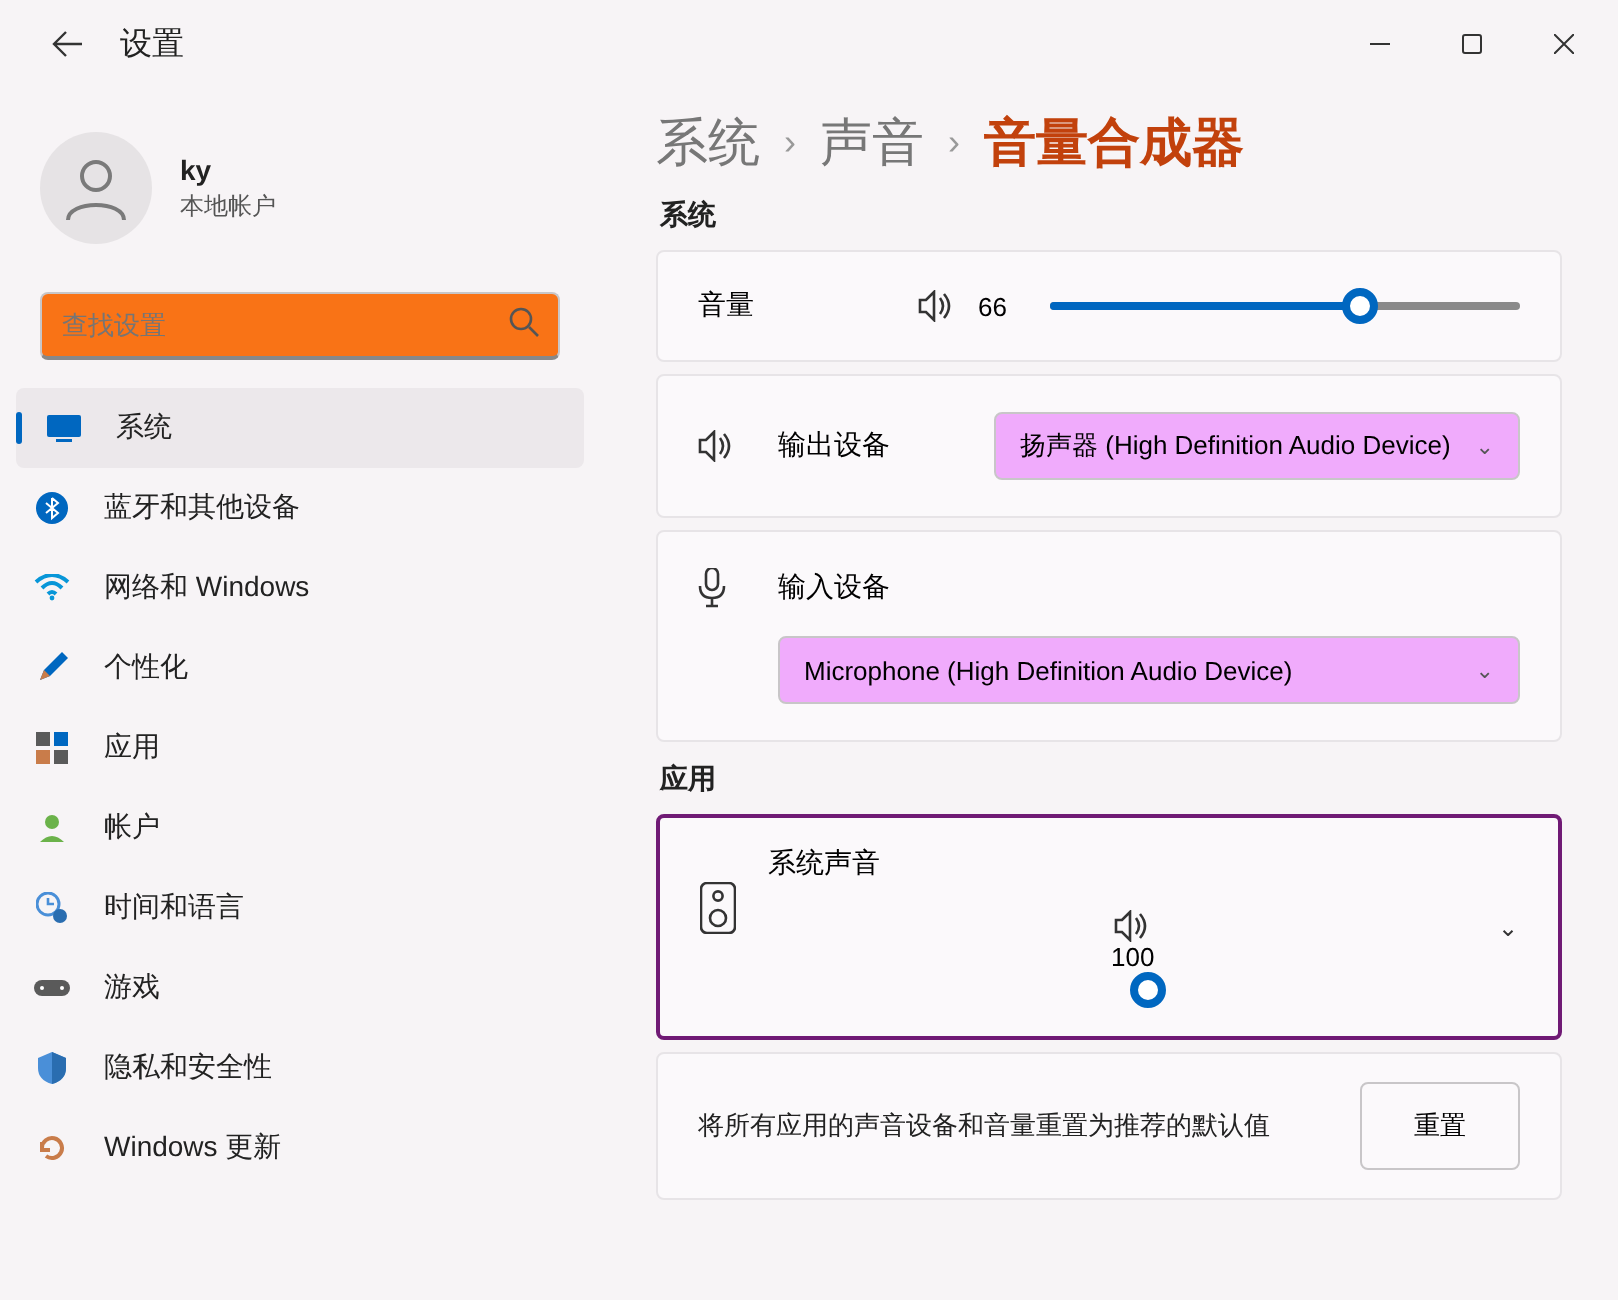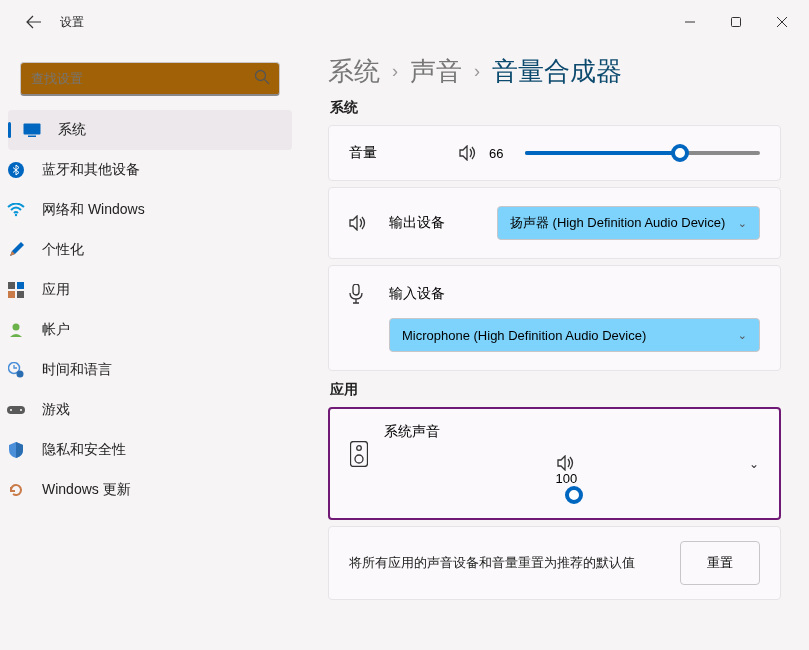--- a/index.html
+++ b/index.html
@@ -2,64 +2,64 @@
 <html><head>
 <meta charset="utf-8">
 <style>
   * { box-sizing: border-box; margin: 0; padding: 0; font-family: "Segoe UI", "Microsoft YaHei", sans-serif; }
   body { width: 809px; height: 650px; background: #f7f4f6; overflow: hidden; position: relative; }
   
   .titlebar { height: 44px; display: flex; align-items: center; justify-content: flex-end; padding: 0 4px; }
   .titlebar .win-btn { width: 46px; height: 32px; display: flex; align-items: center; justify-content: center; }
   .titlebar .back-area { position: absolute; left: 0; top: 0; height: 44px; display: flex; align-items: center; }
   .back-btn { width: 40px; height: 40px; display: flex; align-items: center; justify-content: center; margin-left: 14px; font-size: 16px; }
-  .app-title { font-size: 12px; margin-left: 6px; color: #222; }
+  .app-title { font-size: 16px; margin-left: 6px; color: #222; }
   
   .main { display: flex; height: calc(650px - 44px); }
   
   .sidebar { width: 300px; padding: 12px 0 0 0; display: flex; flex-direction: column; }
   .profile { display: flex; align-items: center; padding: 10px 20px 18px 20px; }
   .avatar { width: 56px; height: 56px; border-radius: 50%; background: #e6e3e5; display: flex; align-items: center; justify-content: center; }
   .profile-text { margin-left: 14px; }
   .profile-name { font-size: 14px; font-weight: 600; color: #222; }
   .profile-sub { font-size: 12px; color: #555; margin-top: 2px; }
   
   .search-wrap { margin: 6px 20px 14px 20px; position: relative; }
-  .search-input { width: 100%; height: 34px; border: 1px solid #c8c6c8; border-bottom: 2px solid #888; border-radius: 4px; padding: 0 36px 0 10px; font-size: 13px; background: #a16207; outline: none; }
+  .search-input { width: 100%; height: 34px; border: 1px solid #c8c6c8; border-bottom: 2px solid #888; border-radius: 4px; padding: 0 36px 0 10px; font-size: 13px; background: #f97316; outline: none; }
   .search-icon { position: absolute; right: 10px; top: 7px; color: #555; }
   
   .nav { list-style: none; }
-  .nav li { display: flex; align-items: center; height: 40px; padding-left: 6px; font-size: 14px; color: #222; position: relative; cursor: default; }
+  .nav li { display: flex; align-items: center; height: 40px; padding-left: 16px; font-size: 14px; color: #222; position: relative; cursor: default; }
   .nav li.active { background: #ece8eb; border-radius: 4px; margin: 0 8px; padding-left: 14px; }
   .nav li.active::before { content: ""; position: absolute; left: 0px; top: 12px; width: 3px; height: 16px; background: #0067c0; border-radius: 2px; }
   .nav .nav-icon { width: 20px; height: 20px; margin-right: 16px; display: flex; align-items: center; justify-content: center; font-size: 15px; }
   
   .content { flex: 1; padding: 10px 28px 0 28px; overflow-y: auto; }
   .breadcrumbs { display: flex; align-items: center; gap: 12px; font-size: 26px; color: #777; margin-bottom: 10px; }
   .breadcrumbs .crumb { color: #777; }
-  .breadcrumbs .crumb.last { color: #0c4a6e; font-weight: 400; }
+  .breadcrumbs .crumb.last { color: #c2410c; font-weight: 700; }
   .breadcrumbs .sep { font-size: 18px; color: #999; }
   
   .section-label { font-size: 14px; color: #222; font-weight: 600; margin: 10px 0 8px 2px; }
   
   .card { background: #fbf9fb; border: 1px solid #e7e4e7; border-radius: 4px; margin-bottom: 6px; padding: 18px 20px; }
   .row { display: flex; align-items: center; }
   .row-label { font-size: 14px; flex: 0 0 110px; }
   .vol-icon { width: 20px; margin-right: 10px; color: #333; }
   .vol-value { width: 32px; font-size: 13px; text-align: left; }
   .slider-wrap { flex: 1; display: flex; align-items: center; }
   .slider { flex: 1; height: 18px; position: relative; margin-left: 4px; }
   .track { position: absolute; top: 7px; left: 0; right: 0; height: 4px; background: #8a8a8a; border-radius: 2px; }
   .fill { position: absolute; top: 7px; left: 0; height: 4px; background: #0067c0; border-radius: 2px; }
   .thumb { position: absolute; top: 0; width: 18px; height: 18px; border-radius: 50%; background: #fff; border: 4px solid #0067c0; transform: translateX(-50%); }
   
   .device-row { display: flex; align-items: center; gap: 18px; }
   .device-icon { width: 22px; color: #333; }
   .device-label { font-size: 14px; flex: 0 0 90px; }
-  .select { flex: 1; height: 34px; border: 1px solid #c8c6c8; border-radius: 4px; background: #7dd3fc; display: flex; align-items: center; justify-content: space-between; padding: 0 12px; font-size: 13px; }
+  .select { flex: 1; height: 34px; border: 1px solid #c8c6c8; border-radius: 4px; background: #f0abfc; display: flex; align-items: center; justify-content: space-between; padding: 0 12px; font-size: 13px; }
   .chev { font-size: 11px; color: #555; }
   
   .input-card .mic-row { margin-bottom: 14px; }
   
   .app-section-card { border: 2px solid #701a75; border-radius: 4px; background: #fbf9fb; padding: 14px 20px; margin-bottom: 6px; position: relative; }
   .app-inner-title { font-size: 14px; margin-left: 34px; margin-bottom: 14px; }
   .app-vol-row { display: flex; align-items: center; margin-left: 34px; flex-direction: column; }
   .dice-icon { position: absolute; left: 20px; top: 32px; }
   .app-chev { position: absolute; right: 20px; top: 50%; transform: translateY(-50%); font-size: 12px; color: #333; }
   
@@ -93,20 +93,32 @@
   </div>
   <div class="win-btn">
     <svg width="10" height="10" viewBox="0 0 10 10">
         <path d="M0 0 L10 10 M10 0 L0 10" stroke="#333" stroke-width="1"></path>
       </svg>
   </div>
 </div>
 
 <div class="main">
   <div class="sidebar">
+    <div class="profile">
+      <div class="avatar">
+        <svg width="40" height="40" viewBox="0 0 40 40">
+          <circle cx="20" cy="14" r="7" fill="none" stroke="#7a7a7a" stroke-width="2"></circle>
+          <path d="M6 36 C6 26 34 26 34 36" fill="none" stroke="#7a7a7a" stroke-width="2"></path>
+        </svg>
+      </div>
+      <div class="profile-text">
+        <div class="profile-name">ky</div>
+        <div class="profile-sub">本地帐户</div>
+      </div>
+    </div>
 
     <div class="search-wrap">
       <input class="search-input" placeholder="查找设置" style="">
       <span class="search-icon">
         <svg width="16" height="16" viewBox="0 0 16 16">
             <circle cx="6.5" cy="6.5" r="5" stroke="#555" stroke-width="1.3" fill="none"></circle>
             <path d="M10.5 10.5 L15 15" stroke="#555" stroke-width="1.3"></path>
           </svg>
       </span>
     </div>

